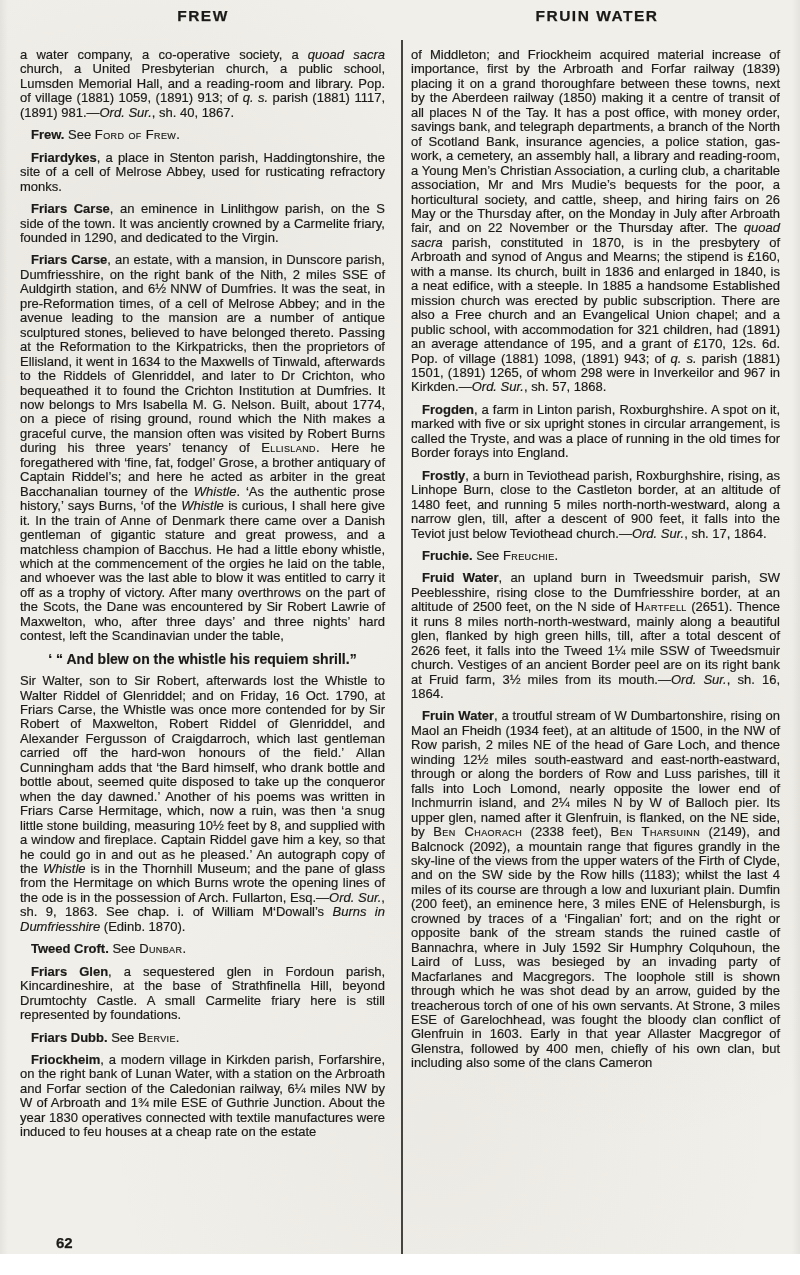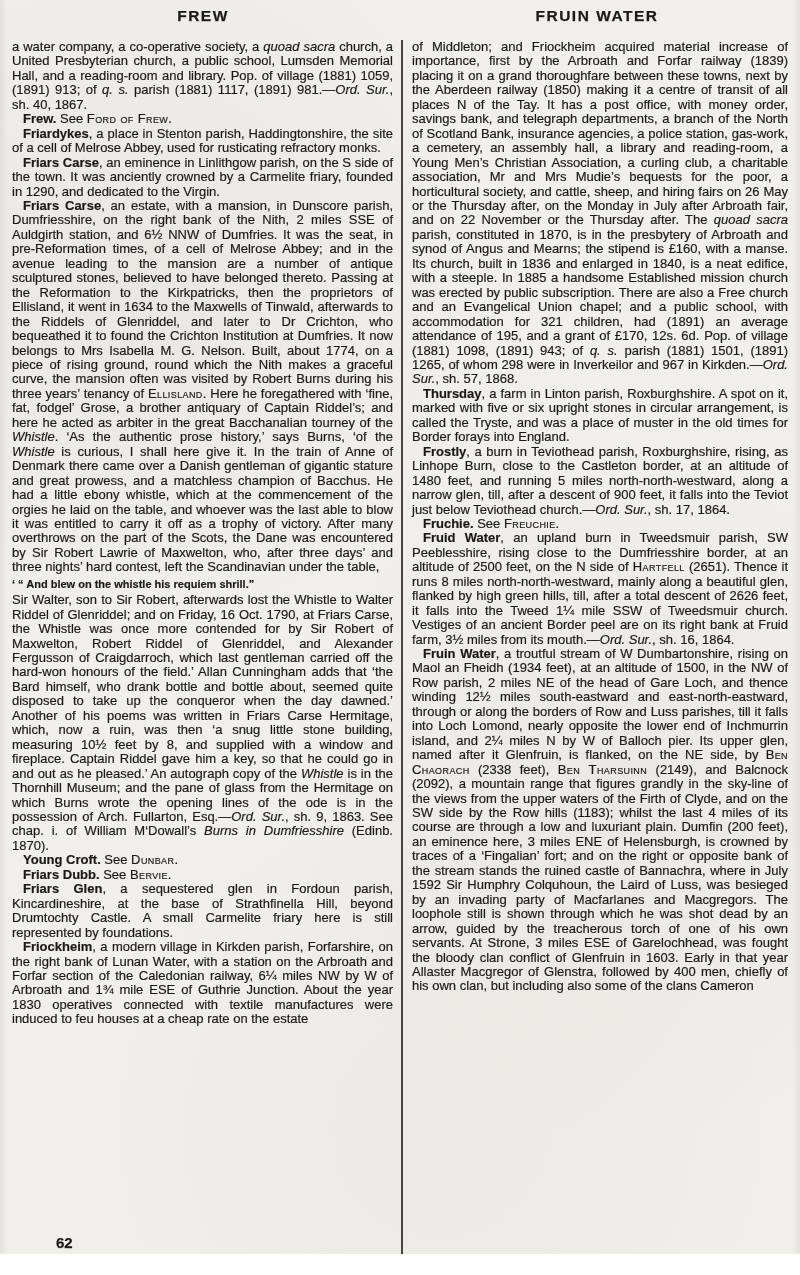--- a/index.html
+++ b/index.html
@@ -30,29 +30,29 @@
     display:flex;
   }
   .col {
     box-sizing:border-box;
     height:100%; overflow:hidden;
     text-align:justify;
     font-size:13px; line-height:14.45px;
     -webkit-text-stroke:0.22px rgba(27,26,24,0.8);
   }
   .col-left  { width:391px; padding-right:8px; border-right:2px solid #46443f; }
-  .col-right { width:385px; padding-left:9px; }
-  .col p { margin:0; }
+  .col-right { width:385px; }
+  .col p { margin:8px; }
   .para.indent { text-indent:11px; }
   .bd { font-weight:bold; }
   .it { font-style:italic; }
   .sc { font-variant:small-caps; letter-spacing:0.4px; }
   .quote {
-    text-align:left;
-    font-size:11px; font-weight:bold;
+    text-align:center;
+    font-size:14px; font-weight:bold;
     line-height:14.45px;
     margin:2px 0 2px 0 !important;
   }
   .page-number {
     position:absolute; left:56px; bottom:3px;
     font-weight:bold; font-size:15px;
     -webkit-text-stroke:0.25px rgba(25,24,22,0.85);
   }
 </style>
 </head>
@@ -64,28 +64,28 @@
 
   <div class="columns">
     <div class="col col-left">
         <p class="para"><span class="pl">a water company, a co-operative society, a </span><span class="it">quoad sacra</span><span class="pl"> church, a United Presbyterian church, a public school, Lumsden Memorial Hall, and a reading-room and library. Pop. of village (1881) 1059, (1891) 913; of </span><span class="it">q. s.</span><span class="pl"> parish (1881) 1117, (1891) 981.—</span><span class="it">Ord. Sur.</span><span class="pl">, sh. 40, 1867.</span></p>
         <p class="para indent"><span class="bd">Frew.</span><span class="pl"> See </span><span class="sc">Ford of Frew</span><span class="pl">.</span></p>
         <p class="para indent"><span class="bd">Friardykes</span><span class="pl">, a place in Stenton parish, Haddingtonshire, the site of a cell of Melrose Abbey, used for rusticating refractory monks.</span></p>
         <p class="para indent"><span class="bd">Friars Carse</span><span class="pl">, an eminence in Linlithgow parish, on the S side of the town. It was anciently crowned by a Carmelite friary, founded in 1290, and dedicated to the Virgin.</span></p>
         <p class="para indent"><span class="bd">Friars Carse</span><span class="pl">, an estate, with a mansion, in Dunscore parish, Dumfriesshire, on the right bank of the Nith, 2 miles SSE of Auldgirth station, and 6½ NNW of Dumfries. It was the seat, in pre-Reformation times, of a cell of Melrose Abbey; and in the avenue leading to the mansion are a number of antique sculptured stones, believed to have belonged thereto. Passing at the Reformation to the Kirkpatricks, then the proprietors of Ellisland, it went in 1634 to the Maxwells of Tinwald, afterwards to the Riddels of Glenriddel, and later to Dr Crichton, who bequeathed it to found the Crichton Institution at Dumfries. It now belongs to Mrs Isabella M. G. Nelson. Built, about 1774, on a piece of rising ground, round which the Nith makes a graceful curve, the mansion often was visited by Robert Burns during his three years’ tenancy of </span><span class="sc">Ellisland</span><span class="pl">. Here he foregathered with ‘fine, fat, fodgel’ Grose, a brother antiquary of Captain Riddel’s; and here he acted as arbiter in the great Bacchanalian tourney of the </span><span class="it">Whistle</span><span class="pl">. ‘As the authentic prose history,’ says Burns, ‘of the </span><span class="it">Whistle</span><span class="pl"> is curious, I shall here give it. In the train of Anne of Denmark there came over a Danish gentleman of gigantic stature and great prowess, and a matchless champion of Bacchus. He had a little ebony whistle, which at the commencement of the orgies he laid on the table, and whoever was the last able to blow it was entitled to carry it off as a trophy of victory. After many overthrows on the part of the Scots, the Dane was encountered by Sir Robert Lawrie of Maxwelton, who, after three days’ and three nights’ hard contest, left the Scandinavian under the table,</span></p>
         <p class="quote"><span class="pl">‘ “ And blew on the whistle his requiem shrill.”</span></p>
         <p class="para"><span class="pl">Sir Walter, son to Sir Robert, afterwards lost the Whistle to Walter Riddel of Glenriddel; and on Friday, 16 Oct. 1790, at Friars Carse, the Whistle was once more contended for by Sir Robert of Maxwelton, Robert Riddel of Glenriddel, and Alexander Fergusson of Craigdarroch, which last gentleman carried off the hard-won honours of the field.’ Allan Cunningham adds that ‘the Bard himself, who drank bottle and bottle about, seemed quite disposed to take up the conqueror when the day dawned.’ Another of his poems was written in Friars Carse Hermitage, which, now a ruin, was then ‘a snug little stone building, measuring 10½ feet by 8, and supplied with a window and fireplace. Captain Riddel gave him a key, so that he could go in and out as he pleased.’ An autograph copy of the </span><span class="it">Whistle</span><span class="pl"> is in the Thornhill Museum; and the pane of glass from the Hermitage on which Burns wrote the opening lines of the ode is in the possession of Arch. Fullarton, Esq.—</span><span class="it">Ord. Sur.</span><span class="pl">, sh. 9, 1863. See chap. i. of William M‘Dowall’s </span><span class="it">Burns in Dumfriesshire</span><span class="pl"> (Edinb. 1870).</span></p>
-        <p class="para indent"><span class="bd">Young Croft.</span><span class="pl"> See </span><span class="sc">Dunbar</span><span class="pl">.</span></p>
+        <p class="para indent"><span class="bd">Tweed Croft.</span><span class="pl"> See </span><span class="sc">Dunbar</span><span class="pl">.</span></p>
+        <p class="para indent"><span class="bd">Friars Glen</span><span class="pl">, a sequestered glen in Fordoun parish, Kincardineshire, at the base of Strathfinella Hill, beyond Drumtochty Castle. A small Carmelite friary here is still represented by foundations.</span></p>
         <p class="para indent"><span class="bd">Friars Dubb.</span><span class="pl"> See </span><span class="sc">Bervie</span><span class="pl">.</span></p>
-        <p class="para indent"><span class="bd">Friars Glen</span><span class="pl">, a sequestered glen in Fordoun parish, Kincardineshire, at the base of Strathfinella Hill, beyond Drumtochty Castle. A small Carmelite friary here is still represented by foundations.</span></p>
         <p class="para indent"><span class="bd">Friockheim</span><span class="pl">, a modern village in Kirkden parish, Forfarshire, on the right bank of Lunan Water, with a station on the Arbroath and Forfar section of the Caledonian railway, 6¼ miles NW by W of Arbroath and 1¾ mile ESE of Guthrie Junction. About the year 1830 operatives connected with textile manufactures were induced to feu houses at a cheap rate on the estate</span></p>
       </div>
     <div class="col col-right">
         <p class="para"><span class="pl">of Middleton; and Friockheim acquired material increase of importance, first by the Arbroath and Forfar railway (1839) placing it on a grand thoroughfare between these towns, next by the Aberdeen railway (1850) making it a centre of transit of all places N of the Tay. It has a post office, with money order, savings bank, and telegraph departments, a branch of the North of Scotland Bank, insurance agencies, a police station, gas-work, a cemetery, an assembly hall, a library and reading-room, a Young Men’s Christian Association, a curling club, a charitable association, Mr and Mrs Mudie’s bequests for the poor, a horticultural society, and cattle, sheep, and hiring fairs on 26 May or the Thursday after, on the Monday in July after Arbroath fair, and on 22 November or the Thursday after. The </span><span class="it">quoad sacra</span><span class="pl"> parish, constituted in 1870, is in the presbytery of Arbroath and synod of Angus and Mearns; the stipend is £160, with a manse. Its church, built in 1836 and enlarged in 1840, is a neat edifice, with a steeple. In 1885 a handsome Established mission church was erected by public subscription. There are also a Free church and an Evangelical Union chapel; and a public school, with accommodation for 321 children, had (1891) an average attendance of 195, and a grant of £170, 12s. 6d. Pop. of village (1881) 1098, (1891) 943; of </span><span class="it">q. s.</span><span class="pl"> parish (1881) 1501, (1891) 1265, of whom 298 were in Inverkeilor and 967 in Kirkden.—</span><span class="it">Ord. Sur.</span><span class="pl">, sh. 57, 1868.</span></p>
-        <p class="para indent"><span class="bd">Thursday</span><span class="pl">, a farm in Linton parish, Roxburghshire. A spot on it, marked with five or six upright stones in circular arrangement, is called the Tryste, and was a place of muster in the old times for Border forays into England.</span></p>
+        <p class="para indent"><span class="bd">Frogden</span><span class="pl">, a farm in Linton parish, Roxburghshire. A spot on it, marked with five or six upright stones in circular arrangement, is called the Tryste, and was a place of running in the old times for Border forays into England.</span></p>
         <p class="para indent"><span class="bd">Frostly</span><span class="pl">, a burn in Teviothead parish, Roxburghshire, rising, as Linhope Burn, close to the Castleton border, at an altitude of 1480 feet, and running 5 miles north-north-westward, along a narrow glen, till, after a descent of 900 feet, it falls into the Teviot just below Teviothead church.—</span><span class="it">Ord. Sur.</span><span class="pl">, sh. 17, 1864.</span></p>
         <p class="para indent"><span class="bd">Fruchie.</span><span class="pl"> See </span><span class="sc">Freuchie</span><span class="pl">.</span></p>
         <p class="para indent"><span class="bd">Fruid Water</span><span class="pl">, an upland burn in Tweedsmuir parish, SW Peeblesshire, rising close to the Dumfriesshire border, at an altitude of 2500 feet, on the N side of </span><span class="sc">Hartfell</span><span class="pl"> (2651). Thence it runs 8 miles north-north-westward, mainly along a beautiful glen, flanked by high green hills, till, after a total descent of 2626 feet, it falls into the Tweed 1¼ mile SSW of Tweedsmuir church. Vestiges of an ancient Border peel are on its right bank at Fruid farm, 3½ miles from its mouth.—</span><span class="it">Ord. Sur.</span><span class="pl">, sh. 16, 1864.</span></p>
         <p class="para indent"><span class="bd">Fruin Water</span><span class="pl">, a troutful stream of W Dumbartonshire, rising on Maol an Fheidh (1934 feet), at an altitude of 1500, in the NW of Row parish, 2 miles NE of the head of Gare Loch, and thence winding 12½ miles south-eastward and east-north-eastward, through or along the borders of Row and Luss parishes, till it falls into Loch Lomond, nearly opposite the lower end of Inchmurrin island, and 2¼ miles N by W of Balloch pier. Its upper glen, named after it Glenfruin, is flanked, on the NE side, by </span><span class="sc">Ben Chaorach</span><span class="pl"> (2338 feet), </span><span class="sc">Ben Tharsuinn</span><span class="pl"> (2149), and Balcnock (2092), a mountain range that figures grandly in the sky-line of the views from the upper waters of the Firth of Clyde, and on the SW side by the Row hills (1183); whilst the last 4 miles of its course are through a low and luxuriant plain. Dumfin (200 feet), an eminence here, 3 miles ENE of Helensburgh, is crowned by traces of a ‘Fingalian’ fort; and on the right or opposite bank of the stream stands the ruined castle of Bannachra, where in July 1592 Sir Humphry Colquhoun, the Laird of Luss, was besieged by an invading party of Macfarlanes and Macgregors. The loophole still is shown through which he was shot dead by an arrow, guided by the treacherous torch of one of his own servants. At Strone, 3 miles ESE of Garelochhead, was fought the bloody clan conflict of Glenfruin in 1603. Early in that year Allaster Macgregor of Glenstra, followed by 400 men, chiefly of his own clan, but including also some of the clans Cameron</span></p>
       </div>
   </div>
 
   <div class="page-number">62</div>
 </div>
 

